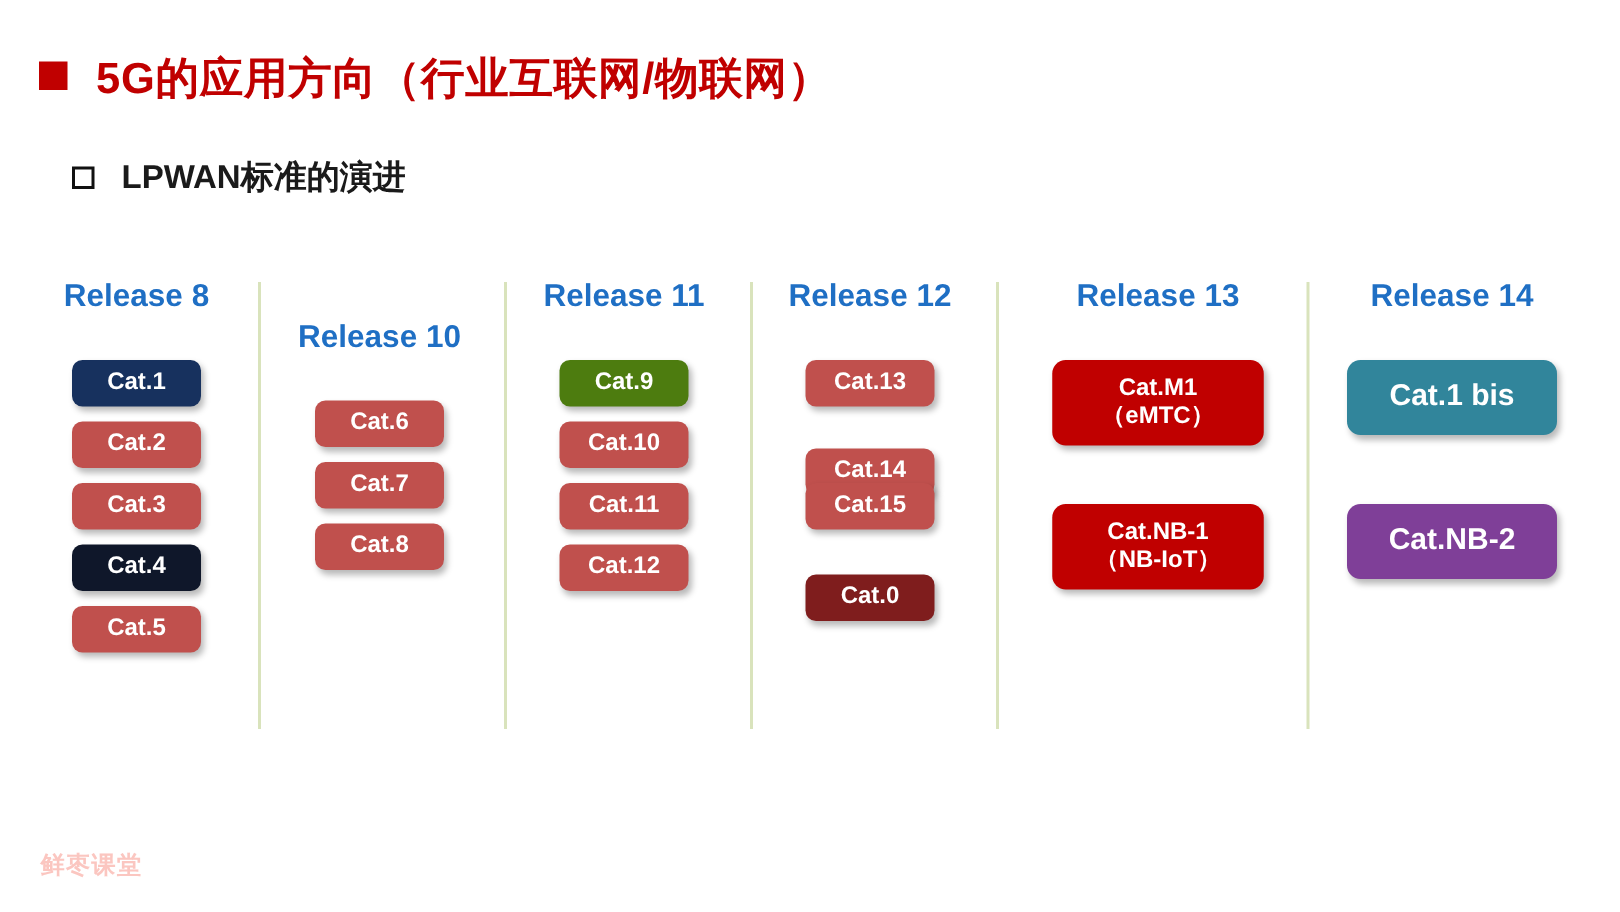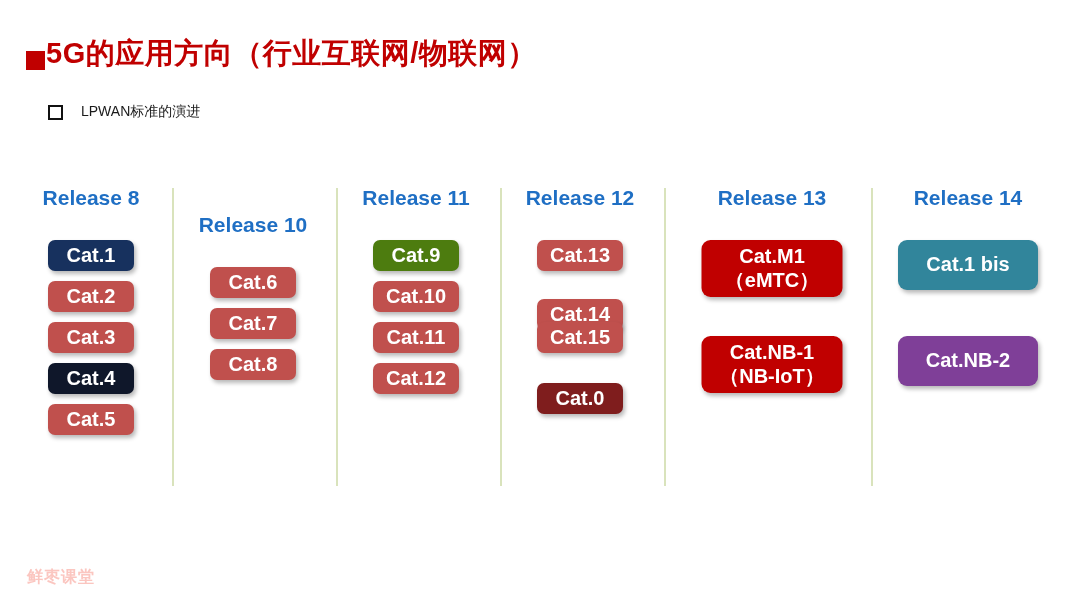--- a/index.html
+++ b/index.html
@@ -21,22 +21,22 @@
     position: absolute;
     inset: 0;
   }
 
   
   .title-row {
     position: absolute;
     left: 26px;
     top: 38px;
     display: flex;
-    align-items: flex-end;
-    gap: 1px;
+    align-items: flex-start;
+    gap: 19px;
   }
   .bullet-square {
     width: 19px;
     height: 19px;
     background: #C00000;
     flex: 0 0 auto;
     margin-top: 3px;
   }
   .title-text {
     font-size: 29px;
@@ -57,22 +57,22 @@
     gap: 18px;
   }
   .bullet-hollow {
     width: 11px;
     height: 11px;
     border: 2px solid #111111;
     background: transparent;
     flex: 0 0 auto;
   }
   .subtitle-text {
-    font-size: 14px;
-    font-weight: normal;
+    font-size: 22px;
+    font-weight: bold;
     color: #1a1a1a;
     white-space: nowrap;
   }
 
   
   .columns {
     position: absolute;
     left: 0;
     top: 186px;
     width: 1080px;
@@ -119,27 +119,27 @@
   }
   .cat-box .line {
     white-space: nowrap;
     line-height: 1.18;
   }
 
   
   .size-sm {
     width: 86px;
     height: 31px;
-    font-size: 20px;
+    font-size: 16px;
   }
   
   .size-lg {
     width: 141px;
     height: 57px;
-    font-size: 20px;
+    font-size: 16px;
     border-radius: 9px;
   }
   
   .size-md {
     width: 140px;
     height: 50px;
     font-size: 20px;
     border-radius: 9px;
   }
 

